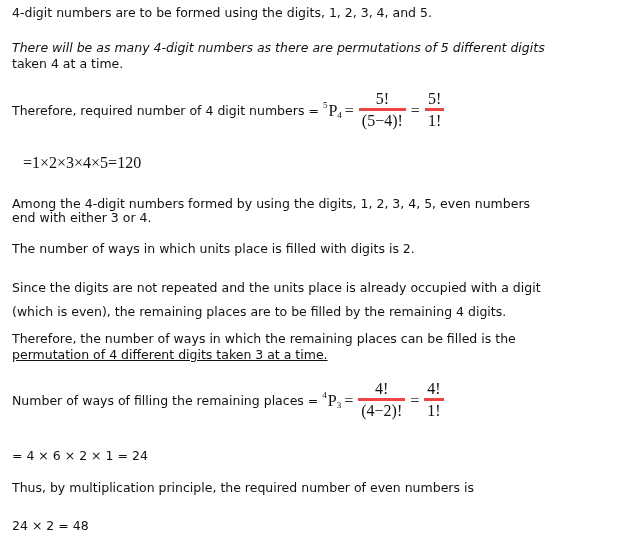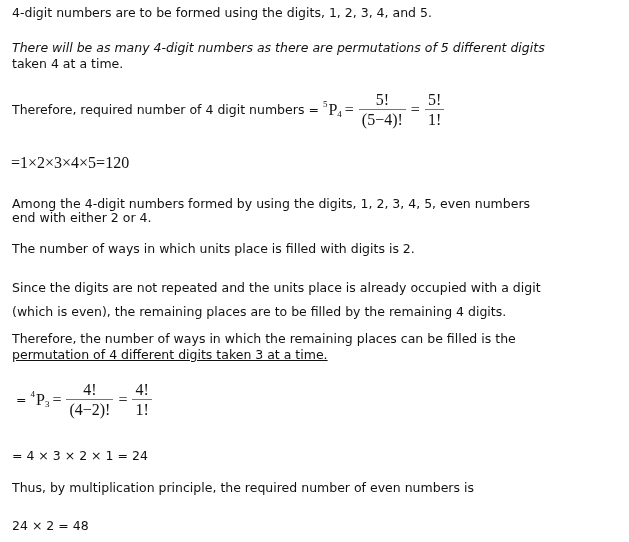--- a/index.html
+++ b/index.html
@@ -9,21 +9,21 @@
     }
     .line { position: absolute; left: 4px; white-space: nowrap; line-height: 16px; margin-left: 8px; }
     .math {
       font-family: "Liberation Serif", "DejaVu Serif", serif; font-size: 16px; color: #111;
       display: inline-flex; align-items: center; vertical-align: middle;
     }
     .sup { font-size: 9px; position: relative; top: -6px; margin-right: 1px; }
     .sub { font-size: 9px; position: relative; top: 4px; }
     .frac { display: inline-flex; flex-direction: column; align-items: center; margin: 0 2px; }
     .frac .num { padding: 0 3px; line-height: 18px; }
-    .frac .den { padding: 0 3px; border-top: 1px solid #ef4444; line-height: 20px; }
+    .frac .den { padding: 0 3px; border-top: 3px solid #ef4444; line-height: 20px; }
     .eq { margin: 0 3px; color: #333; }
     .plain-eq { margin: 0 4px; }
   </style>
 </head>
 <body>
 
 <div class="line" style="top:5px;">4-digit numbers are to be formed using the digits, 1, 2, 3, 4, and 5.</div>
 
 <div class="line" style="top:40px;font-style:italic;">There will be as many 4-digit numbers as there are permutations of 5 different digits</div>
 <div class="line" style="top:56px;">taken 4 at a time.</div>
@@ -41,49 +41,50 @@
       <span class="den">(5−4)!</span>
     </span>
     <span class="eq">=</span>
     <span class="frac">
       <span class="num">5!</span>
       <span class="den">1!</span>
     </span>
   </span>
 </div>
 
-<div class="line math" style="top:155px; left:3px;">=1×2×3×4×5=120</div>
+<div class="line math" style="top:155px; left:15px;">=1×2×3×4×5=120</div>
 
 <div class="line" style="top:196px;">Among the 4-digit numbers formed by using the digits, 1, 2, 3, 4, 5, even numbers</div>
-<div class="line" style="top:210px;">end with either 2 or 4.</div>
+<div class="line" style="top:210px;">end with either 3 or 4.</div>
 
 <div class="line" style="top:241px;">The number of ways in which units place is filled with digits is 2.</div>
 
 <div class="line" style="top:280px;">Since the digits are not repeated and the units place is already occupied with a digit</div>
 <div class="line" style="top:304px;">(which is even), the remaining places are to be filled by the remaining 4 digits.</div>
 
 <div class="line" style="top:331px;">Therefore, the number of ways in which the remaining places can be filled is the</div>
 <div class="line" style="top:347px;text-decoration:underline;">permutation of 4 different digits taken 3 at a time.</div>
 
 <div class="line" style="top:380px; line-height:40px; display:flex; align-items:center;">
+  <span>Number of ways of filling the remaining places</span>
   <span class="plain-eq">=</span>
   <span class="math">
     <span class="sup">4</span>
     <span>P</span>
     <span class="sub">3</span>
     <span class="eq">=</span>
     <span class="frac">
       <span class="num">4!</span>
       <span class="den">(4−2)!</span>
     </span>
     <span class="eq">=</span>
     <span class="frac">
       <span class="num">4!</span>
       <span class="den">1!</span>
     </span>
   </span>
 </div>
 
-<div class="line" style="top:448px;">= 4 × 3 × 2 × 1 = 24</div>
+<div class="line" style="top:448px;">= 4 × 6 × 2 × 1 = 24</div>
 
 <div class="line" style="top:480px;">Thus, by multiplication principle, the required number of even numbers is</div>
 
 <div class="line" style="top:518px;">24 × 2 = 48</div>
 
 </body></html>

